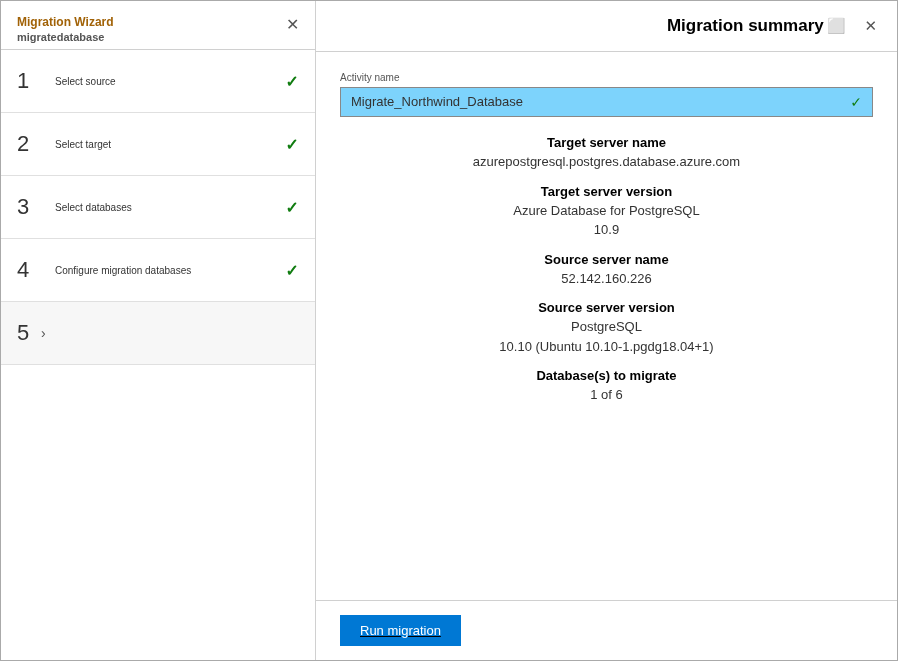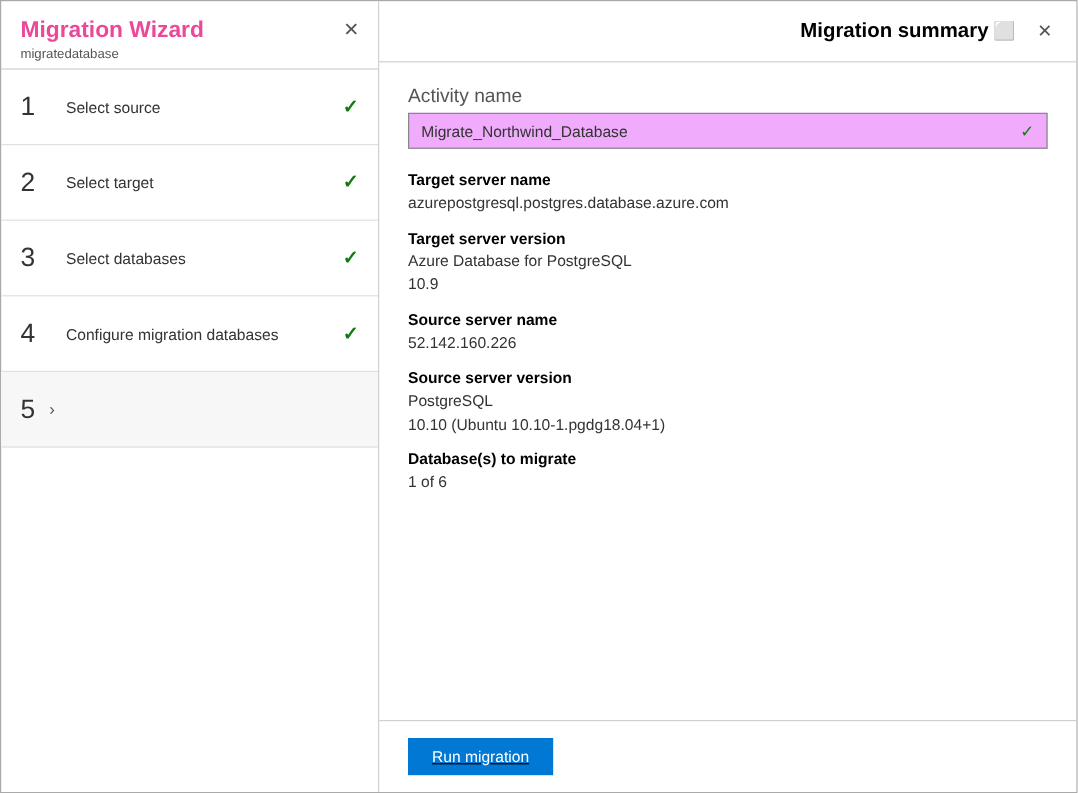--- a/index.html
+++ b/index.html
@@ -26,28 +26,29 @@
       border-right: 1px solid #d0d0d0;
       display: flex;
       flex-direction: column;
       flex-shrink: 0;
     }
     .left-header {
       padding: 14px 16px 6px 16px;
       border-bottom: 1px solid #d0d0d0;
     }
     .left-header-title {
-      font-size: 19px;
+      font-size: 12px;
       font-weight: 600;
-      color: #ec4899;
+      color: #a16207;
     }
     .left-header-subtitle {
       font-size: 11px;
       color: #555;
       margin-top: 2px;
+      font-weight: bold;
     }
     .left-header-close {
       position: absolute;
       top: 14px;
       left: 285px;
       cursor: pointer;
       font-size: 16px;
       color: #555;
       background: none;
       border: none;
@@ -72,21 +73,21 @@
     .step-number {
       font-size: 22px;
       color: #333;
       width: 24px;
       flex-shrink: 0;
       font-weight: 300;
     }
     .step-label {
       flex: 1;
       margin-left: 14px;
-      font-size: 13px;
+      font-size: 10px;
       color: #333;
     }
     .step-check {
       color: #107c10;
       font-size: 16px;
       font-weight: bold;
     }
     .step-arrow {
       color: #555;
       font-size: 14px;
@@ -122,47 +123,48 @@
       font-size: 15px;
       color: #555;
       padding: 2px 4px;
     }
     .right-content {
       flex: 1;
       padding: 20px 24px;
       overflow-y: auto;
     }
     .field-label {
-      font-size: 16px;
+      font-size: 10px;
       color: #555;
       margin-bottom: 4px;
     }
     .input-with-check {
       display: flex;
-      align-items: center;
+      align-items: flex-start;
       border: 1px solid #888;
       padding: 6px 10px;
       margin-bottom: 18px;
-      background: #f0abfc;
+      background: #7dd3fc;
       gap: 28px;
     }
     .input-with-check input {
       flex: 1;
       border: none;
       outline: none;
       font-size: 13px;
       color: #333;
       background: transparent;
     }
     .input-check {
       color: #107c10;
       font-size: 14px;
     }
     .summary-section {
       margin-bottom: 12px;
+      text-align: center;
     }
     .summary-field-title {
       font-weight: 600;
       font-size: 13px;
       color: #000;
       margin-bottom: 2px;
     }
     .summary-field-value {
       font-size: 13px;
       color: #333;

